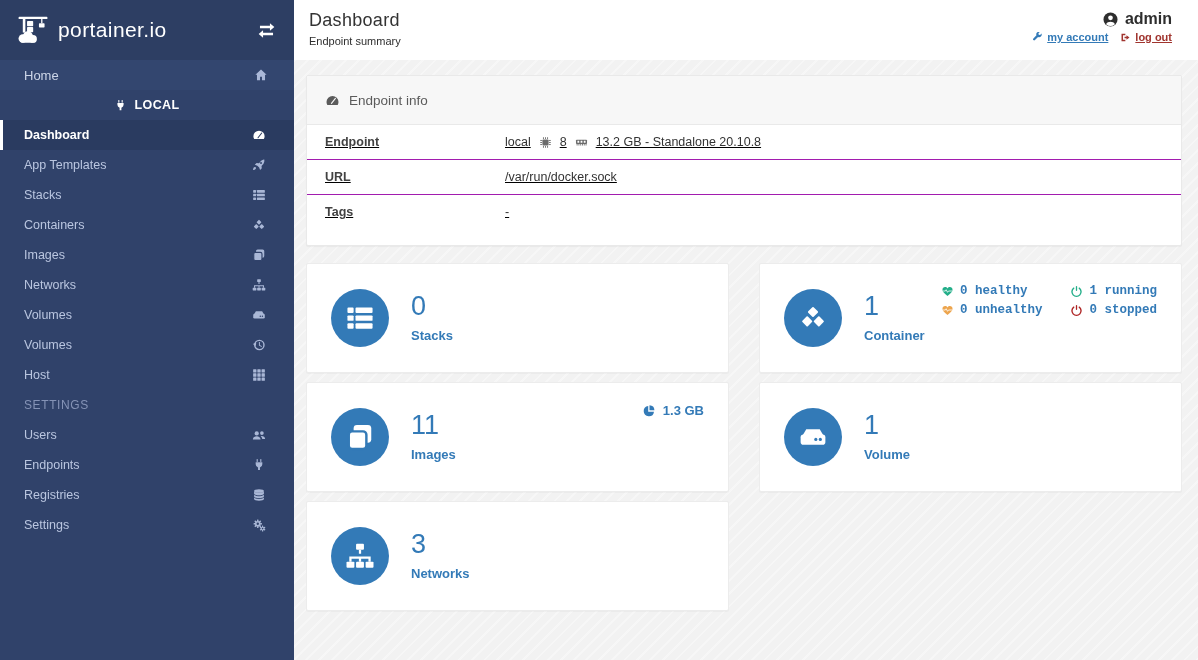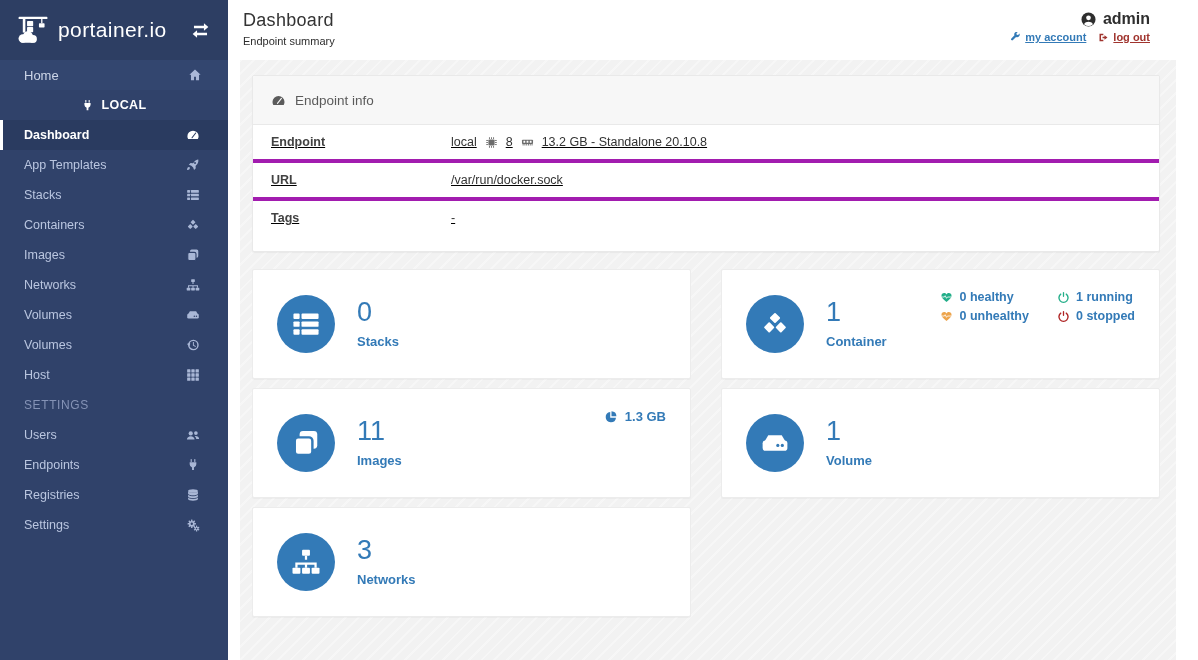--- a/index.html
+++ b/index.html
@@ -6,21 +6,21 @@
   html,body { width:1198px; height:660px; }
   body {
     font-family:"Liberation Sans","DejaVu Sans",sans-serif;
     display:flex; background:#fff; overflow:hidden;
     --iconbg:#fff;
   }
   .ic { display:inline-flex; align-items:center; justify-content:center; }
   .ic svg { width:14px; height:14px; display:block; }
 
   
-  #sidebar { width:228px; height:660px; background:#30426a; flex-shrink:0; --iconbg:#30426a; }
+  #sidebar { width:294px; height:660px; background:#30426a; flex-shrink:0; --iconbg:#30426a; }
   .sb-header { height:60px; background:#2d3e63; display:flex; align-items:center; padding:0 18px 0 16px; --iconbg:#2d3e63; }
   .logo { display:flex; align-items:center; gap:8px; color:#fff; cursor:pointer; }
   .logo svg { width:34px; height:36px; }
   .logo-text { font-size:21px; letter-spacing:.4px; font-weight:400; }
   .sb-toggle { margin-left:auto; color:#fff; cursor:pointer; }
   .sb-toggle svg { width:19px; height:19px; }
 
   .sb-home { height:30px; display:flex; align-items:center; padding:0 26px 0 24px;
              color:#cdd6e8; font-size:13px; cursor:pointer; background:#33466f; }
   .sb-home .ic { margin-left:auto; color:#aab8d8; }
@@ -48,32 +48,32 @@
   .user-name { display:flex; align-items:center; justify-content:flex-end; gap:6px;
                font-size:16px; font-weight:700; color:#2e2e2e; }
   .user-name .ic { color:#2e2e2e; }
   .user-name .ic svg { width:17px; height:17px; }
   .user-links { display:flex; justify-content:flex-end; gap:12px; margin-top:3px;font-weight:bold; }
   .hl { display:flex; align-items:center; gap:4px; font-size:11px; cursor:pointer; }
   .hl .ic svg { width:11px; height:11px; }
   .hl-text { text-decoration:underline; }
 
   .content { height:600px; background:#f2f2f2; padding:15px 16px 0 12px;
-             background-image:repeating-linear-gradient(135deg, rgba(255,255,255,.35) 0 2px, rgba(0,0,0,0) 2px 9px);margin-left:12px; }
+             background-image:repeating-linear-gradient(135deg, rgba(255,255,255,.35) 0 2px, rgba(0,0,0,0) 2px 9px); }
 
   
   .widget { background:#fff; border:1px solid #e9e9e9; border-radius:2px;
             box-shadow:0 1px 1px rgba(0,0,0,.04); }
   .widget-header { height:49px; background:#f7f7f7; --iconbg:#f7f7f7; display:flex; align-items:center;
                    gap:9px; padding-left:18px; color:#5b5b5b; font-size:13.5px;
                    border-bottom:1px solid #e9e9e9; border-radius:2px 2px 0 0; }
   .widget-header .ic svg { width:15px; height:15px; }
   .info-table { width:100%; border-collapse:collapse;text-decoration:underline; }
   .info-table td { font-size:12.5px; color:#333; padding:10px 12px; }
-  .info-table tr + tr td { border-top:4px solid #a21caf; }
+  .info-table tr + tr td { border-top:1px solid #a21caf; }
   .info-table td.lbl { width:186px; font-weight:700; color:#424242; padding-left:18px; }
   .val { display:flex; align-items:center; gap:8px; }
   .val .ic { color:#6c6c6c; }
   .val .ic svg { width:13px; height:13px; }
   .widget-pad { height:16px; }
 
   
   .cards { margin-top:17px; display:grid; grid-template-columns:1fr 1fr;
            column-gap:30px; row-gap:9px; }
   .card { background:#fff; height:110px; border:1px solid #ececec; border-radius:2px;
@@ -81,21 +81,21 @@
           cursor:pointer; }
   .card-left { display:flex; align-items:center; padding-left:24px; gap:22px; }
   .card-circle { width:58px; height:58px; border-radius:50%; background:#337ab7; --iconbg:#337ab7;
                  color:#fff; display:flex; align-items:center; justify-content:center; flex-shrink:0; }
   .card-circle svg { width:30px; height:30px; }
   .card-count { font-size:27px; color:#337ab7; font-weight:500; line-height:1; }
   .card-label { font-size:13px; color:#337ab7; font-weight:700; margin-top:8px; }
   .card-right { padding:20px 24px 0 0; }
   .statuses { display:grid; grid-template-columns:auto auto; column-gap:28px; row-gap:5px;
               font-size:12.5px; font-weight:600; color:#337ab7; }
-  .status { display:flex; align-items:center; gap:6px; }
+  .status { display:flex; align-items:center; gap:6px;font-family:Liberation Mono, monospace; }
   .status .ic svg { width:13px; height:13px; }
   .card-extra { display:flex; align-items:flex-end; gap:7px; font-size:13px; font-weight:600; color:#337ab7; }
   .card-extra .ic svg { width:14px; height:14px; }
 </style>
 </head>
 <body>
 
 <div id="sidebar">
   <div class="sb-header">
     <div class="logo">

